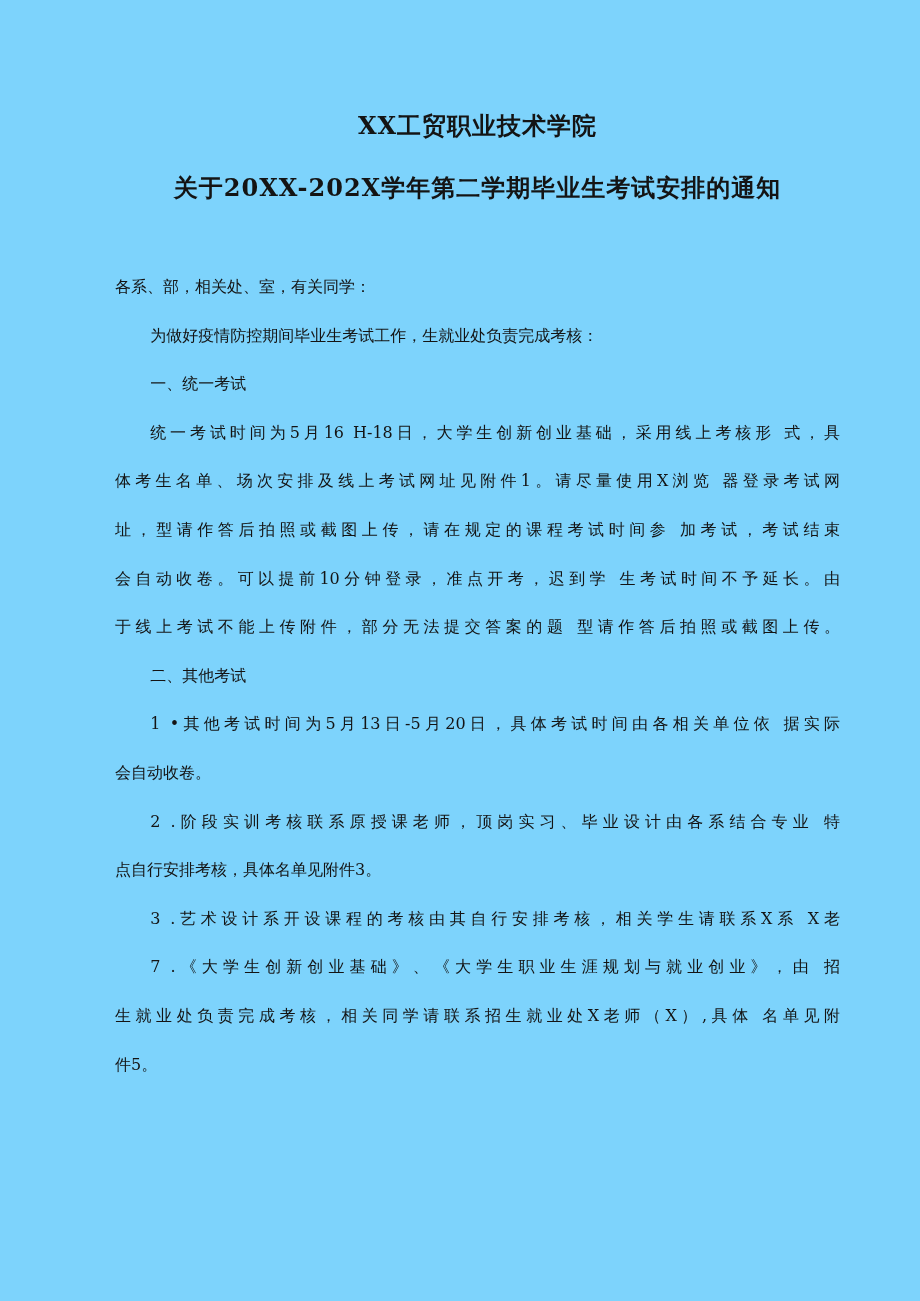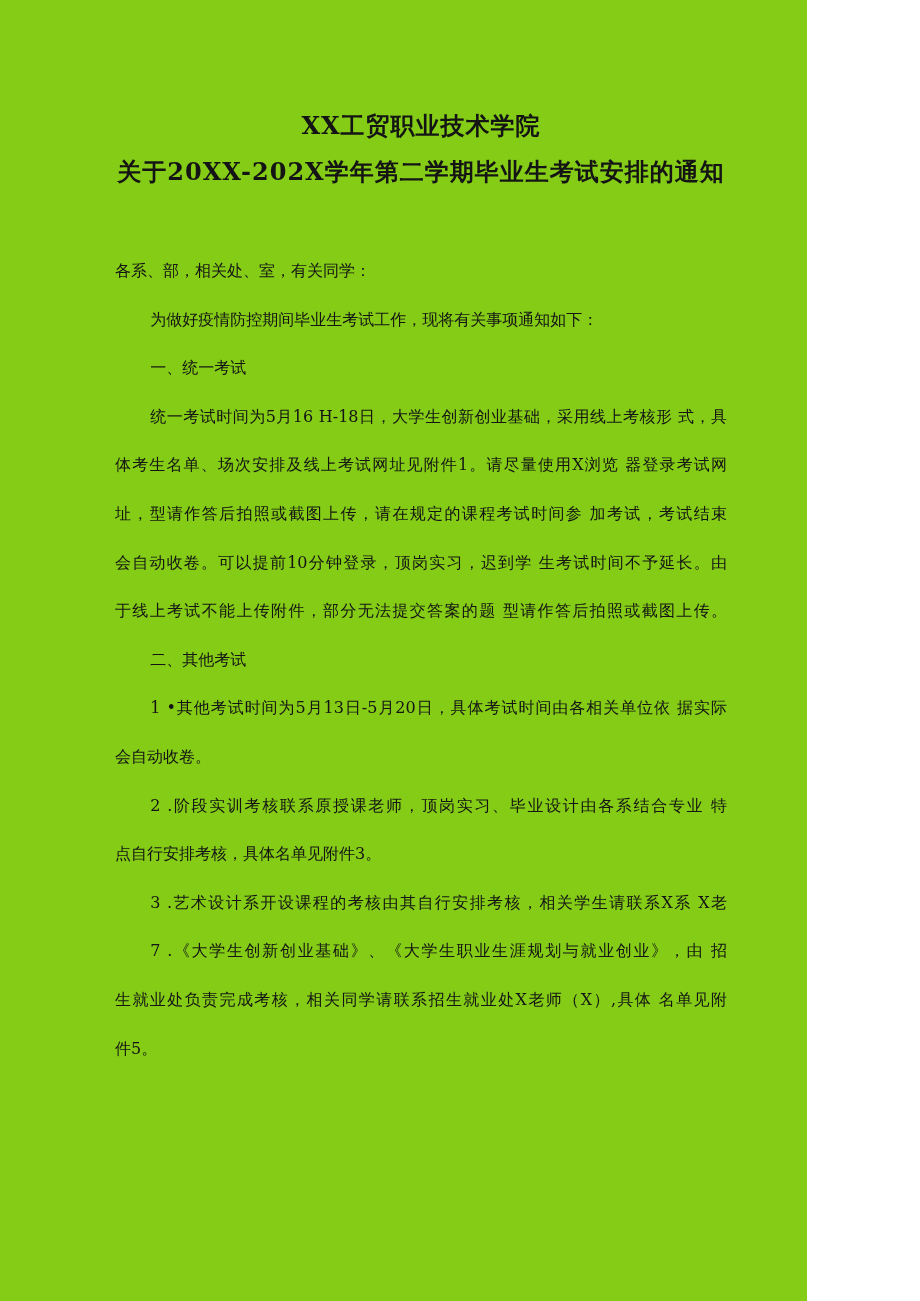--- a/index.html
+++ b/index.html
@@ -2,39 +2,39 @@
 <html><head>
 <meta charset="utf-8">
 <style>
   html, body {
     margin: 0;
     padding: 0;
     background: #ffffff;
   }
   .page {
     position: relative;
-    width: 807px;
+    width: 920px;
     height: 1301px;
-    background: #84cc16;
+    background: #7dd3fc;
     overflow: hidden;
     font-family: "DejaVu Serif", "Liberation Serif", serif;
     color: #141414;
   }
   .content {
     padding: 106px 80px 0 115px; 
   }
   .title {
     text-align: center;
     font-weight: bold;
     font-size: 24px;
     line-height: 40px;
     letter-spacing: 1px;
   }
   .title-sub {
-    margin-top: 6px;
+    margin-top: 22px;
   }
   .body-block {
     margin-top: 55px;
     font-size: 16px;
   }
   .ln {
     line-height: 48.6px;
     height: 48.6px;
     white-space: pre-wrap;
     overflow: visible;
@@ -52,26 +52,26 @@
 <body>
 
 <div class="page">
   <div class="content">
 
     <div class="title">XX工贸职业技术学院</div>
     <div class="title title-sub">关于20XX-202X学年第二学期毕业生考试安排的通知</div>
 
     <div class="body-block">
       <div class="ln">各系、部，相关处、室，有关同学：</div>
-      <div class="ln indent">为做好疫情防控期间毕业生考试工作，现将有关事项通知如下：</div>
+      <div class="ln indent">为做好疫情防控期间毕业生考试工作，生就业处负责完成考核：</div>
       <div class="ln indent">一、统一考试</div>
       <div class="ln indent just">统一考试时间为5月16 H-18日，大学生创新创业基础，采用线上考核形 式，具</div>
       <div class="ln just">体考生名单、场次安排及线上考试网址见附件1。请尽量使用X浏览 器登录考试网</div>
       <div class="ln just">址，型请作答后拍照或截图上传，请在规定的课程考试时间参 加考试，考试结束</div>
-      <div class="ln just">会自动收卷。可以提前10分钟登录，顶岗实习，迟到学 生考试时间不予延长。由</div>
+      <div class="ln just">会自动收卷。可以提前10分钟登录，准点开考，迟到学 生考试时间不予延长。由</div>
       <div class="ln just">于线上考试不能上传附件，部分无法提交答案的题 型请作答后拍照或截图上传。</div>
       <div class="ln indent">二、其他考试</div>
       <div class="ln indent just">1 •其他考试时间为5月13日-5月20日，具体考试时间由各相关单位依 据实际</div>
       <div class="ln">会自动收卷。</div>
       <div class="ln indent just">2 .阶段实训考核联系原授课老师，顶岗实习、毕业设计由各系结合专业 特</div>
       <div class="ln">点自行安排考核，具体名单见附件3。</div>
       <div class="ln indent just">3 .艺术设计系开设课程的考核由其自行安排考核，相关学生请联系X系 X老</div>
       <div class="ln indent just">7 .《大学生创新创业基础》、《大学生职业生涯规划与就业创业》，由 招</div>
       <div class="ln just">生就业处负责完成考核，相关同学请联系招生就业处X老师（X）,具体 名单见附</div>
       <div class="ln">件5。</div>

